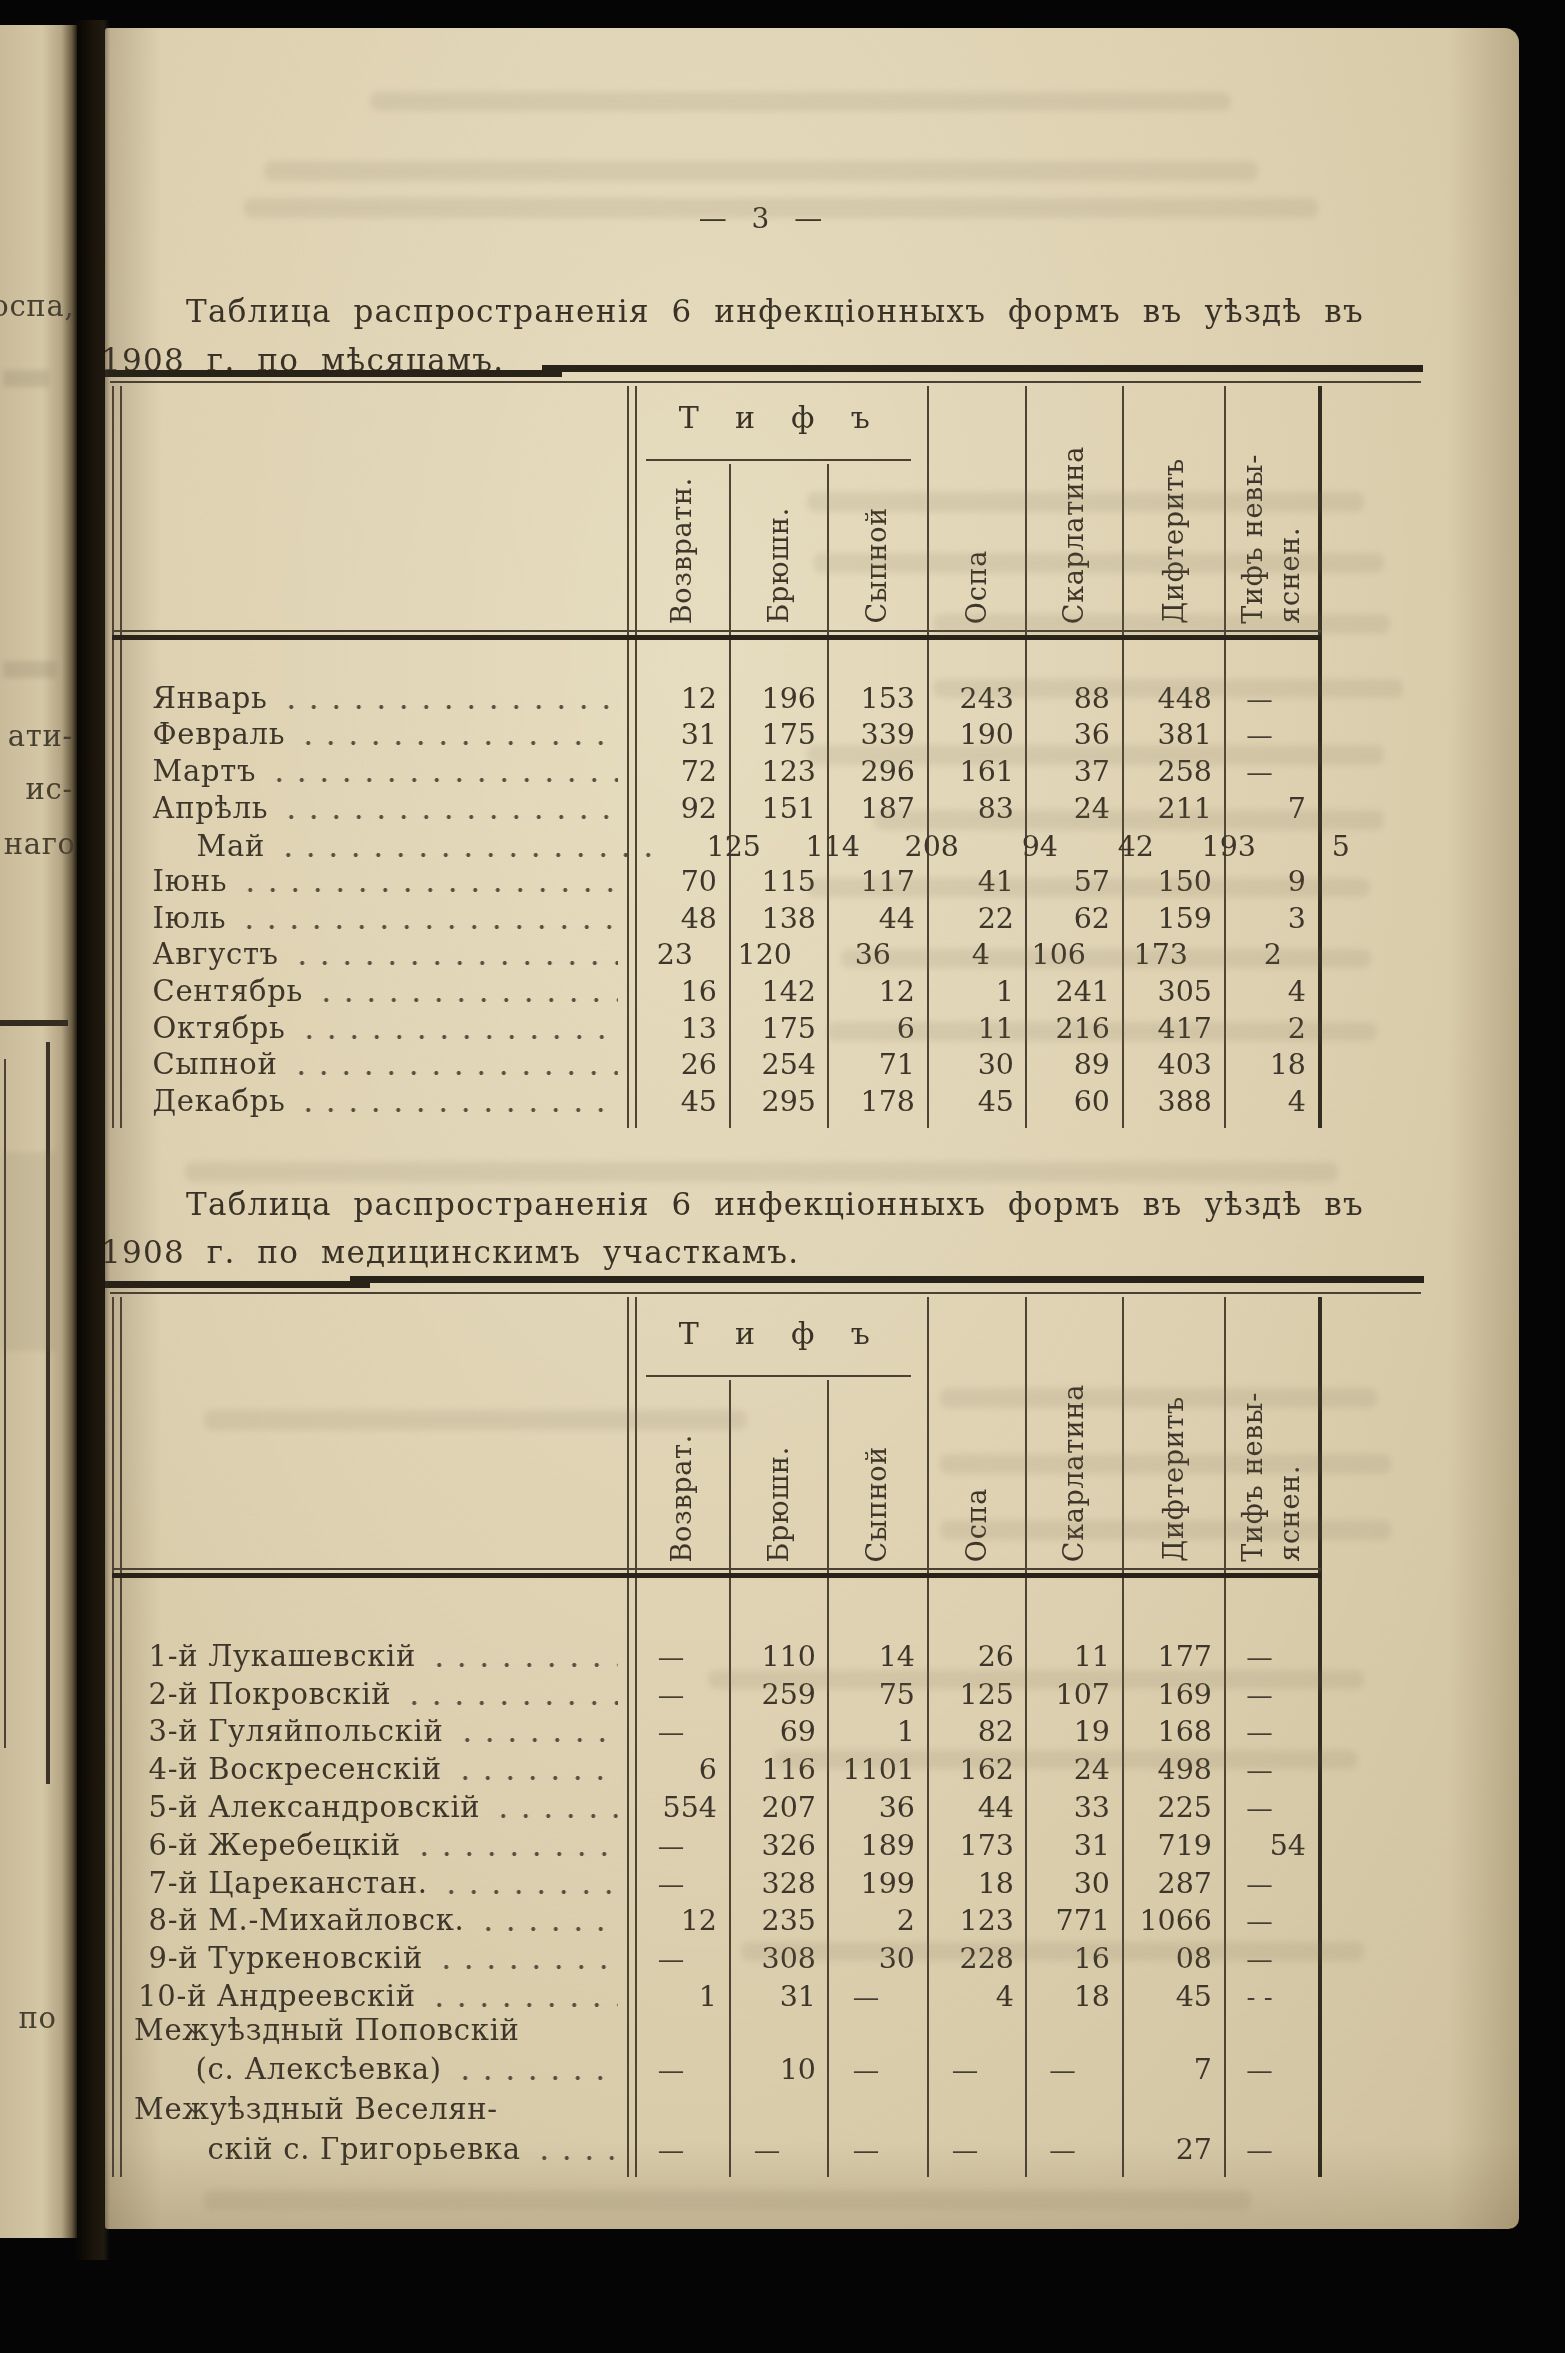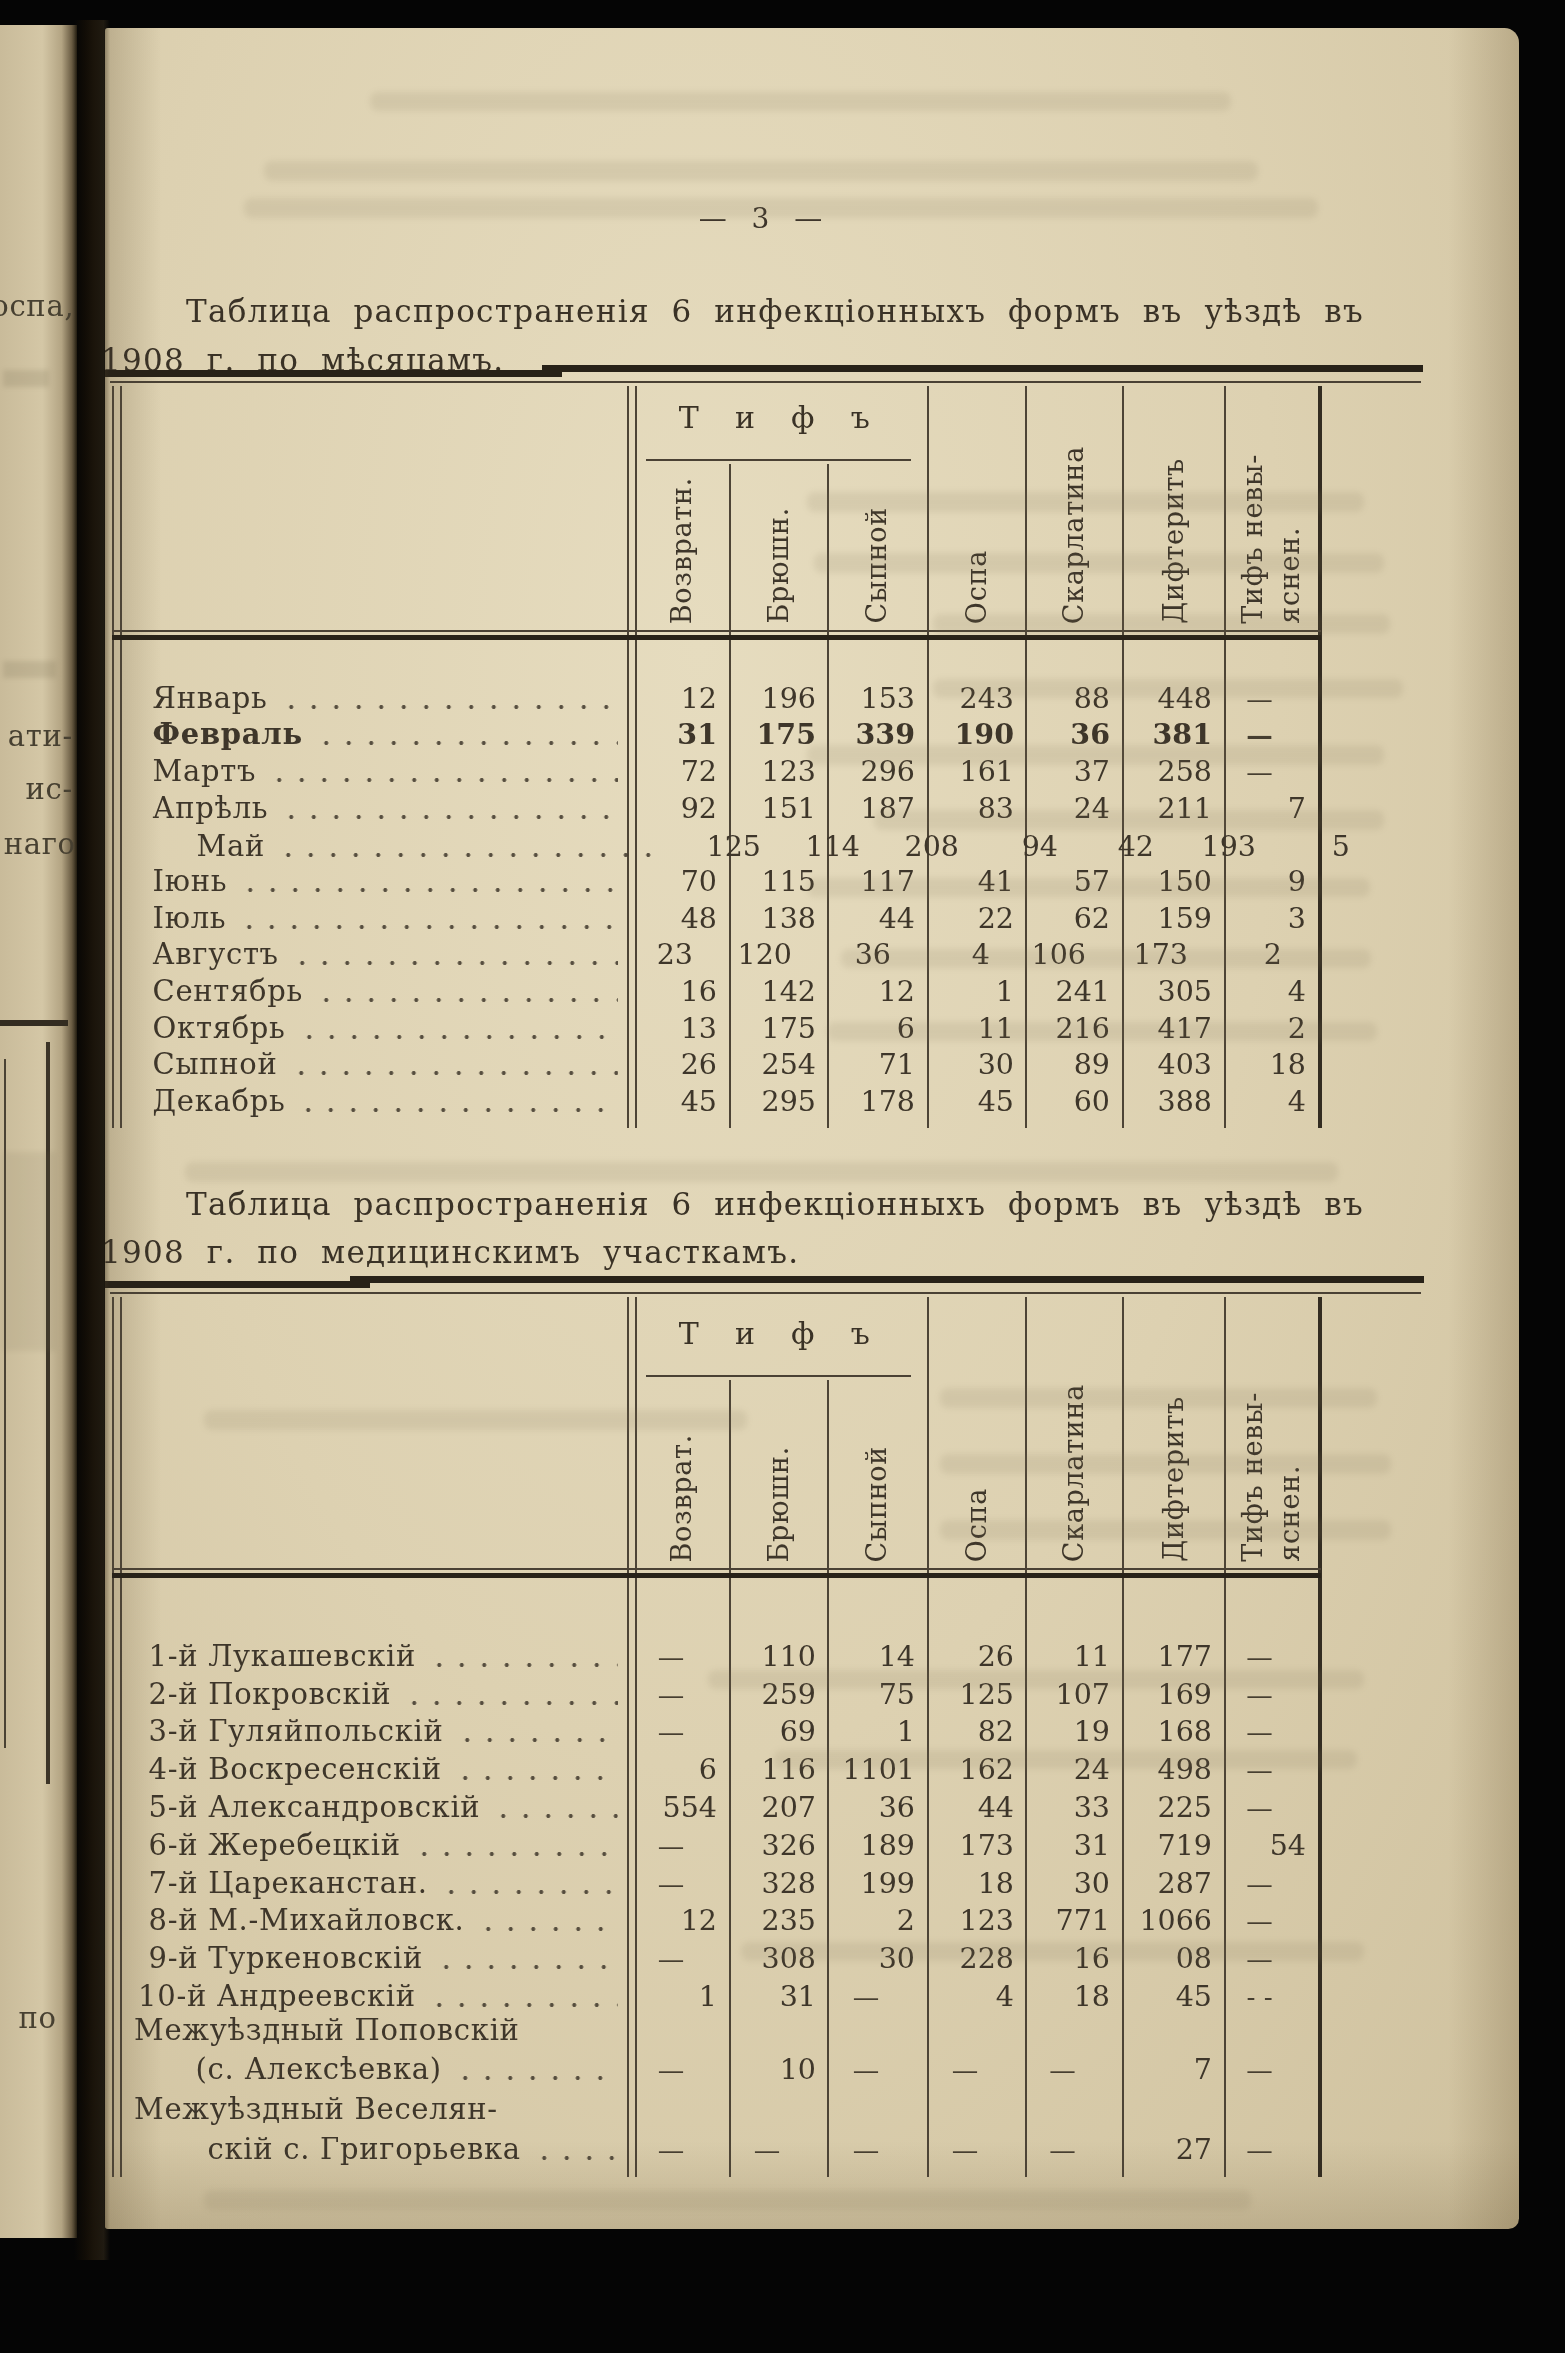--- a/index.html
+++ b/index.html
@@ -133,21 +133,21 @@
             <span class="leader"></span>
           </div>
           <div class="val" style="width: 93px;">12</div>
           <div class="val" style="width: 99px;">196</div>
           <div class="val" style="width: 99px;">153</div>
           <div class="val" style="width: 99px;">243</div>
           <div class="val" style="width: 96px;">88</div>
           <div class="val" style="width: 102px;">448</div>
           <div class="val dash" style="width: 94px;">—</div>
         </div>
-        <div class="trow" style="top: 687px; font-weight: bold;">
+        <div class="trow" style="top: 687px;">
           <div class="rlabel" style="padding-left: 41px;">
             <span class="lbl">Февраль</span>
             <span class="leader"></span>
           </div>
           <div class="val" style="width: 93px;">31</div>
           <div class="val" style="width: 99px;">175</div>
           <div class="val" style="width: 99px;">339</div>
           <div class="val" style="width: 99px;">190</div>
           <div class="val" style="width: 96px;">36</div>
           <div class="val" style="width: 102px;">381</div>

